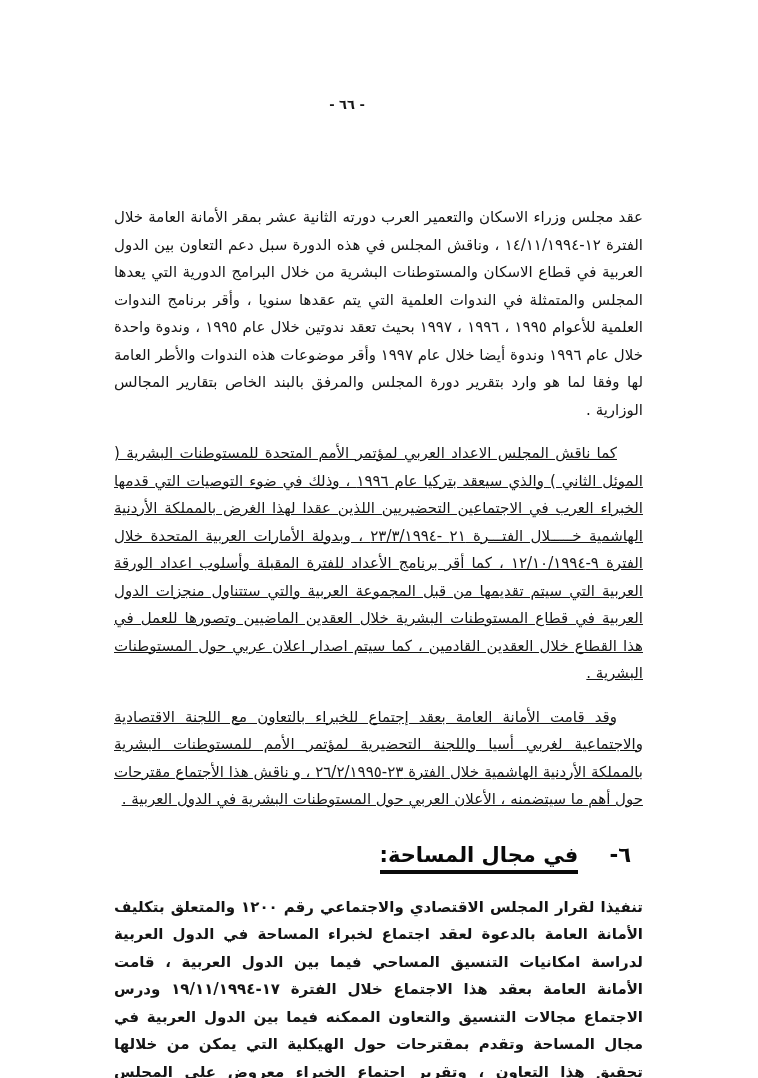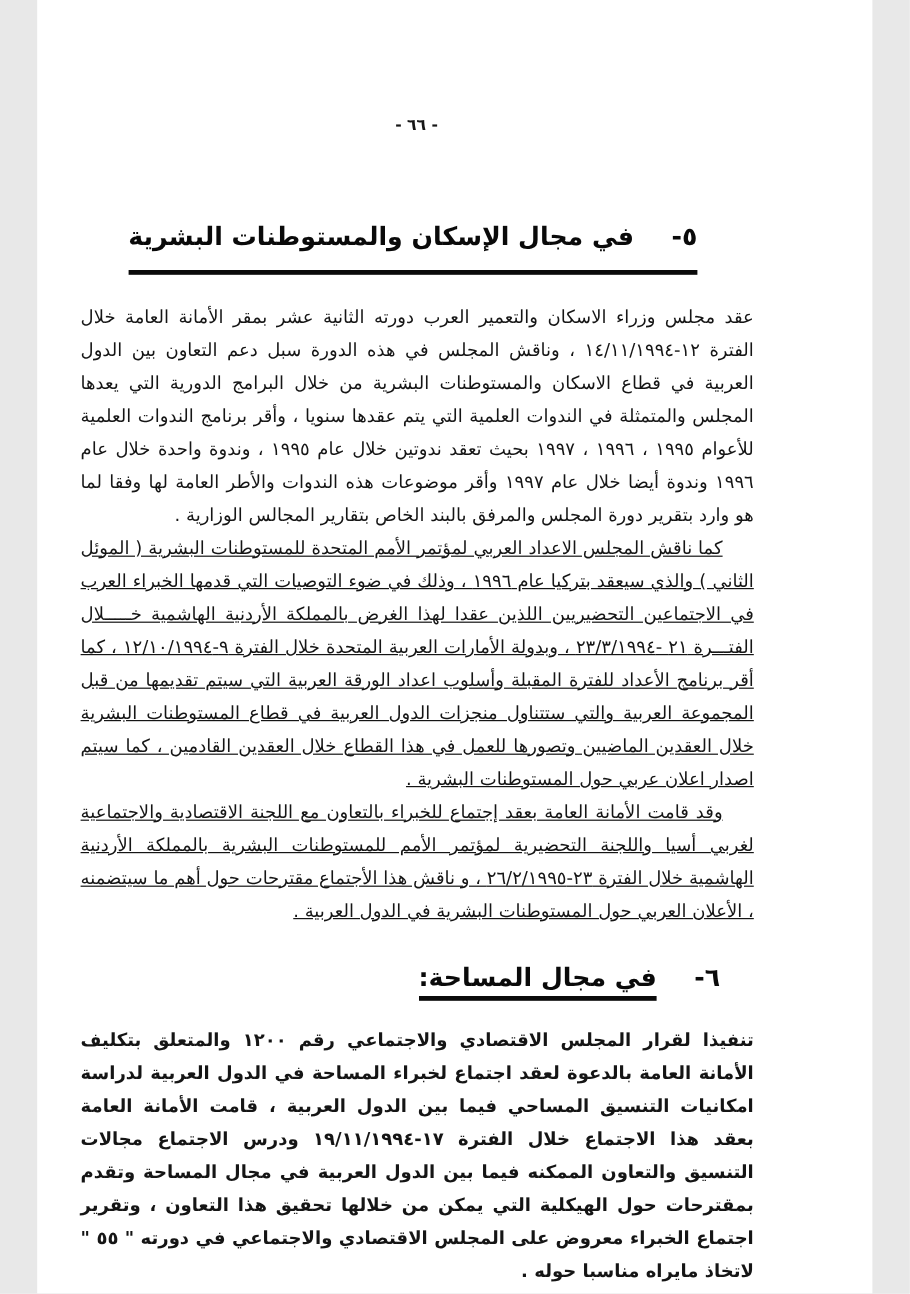--- a/index.html
+++ b/index.html
@@ -1,18 +1,18 @@
 <!DOCTYPE html>
 <html lang="ar" dir="rtl"><head>
 <meta charset="utf-8">
 <style>
   html,body{margin:0;padding:0;background:#e8e8e8;}
   .page{
     position:relative;
-    width:696px;height:1078px;
+    width:758px;height:1078px;
     margin:0 auto;
     background:#ffffff;
     color:#121212;
     font-family:"DejaVu Sans", sans-serif;
     overflow:hidden;
     direction:rtl;
   }
   .page-number{
     position:absolute;
     top:97px;left:0;width:100%;
@@ -43,46 +43,40 @@
     display:inline-block;
     border-bottom:4px solid #0a0a0a;
     padding-bottom:13px;
   }
   .sec-survey .title-underlined{
     display:inline-block;
     border-bottom:4px solid #0a0a0a;
   }
   .heading .num{margin-left:24px;}
   .para{
-    margin:0;
+    margin:16px;
     font-size:15px;
     line-height:27.5px;
     text-align:justify;
     color:#151515;
   }
   .sec-housing .para-first{margin-top:22px;}
   .sec-survey  .para-first{margin-top:20px;font-weight:bold;}
   .para.indent{text-indent:26px;text-decoration:underline;}
 </style>
 </head>
 <body>
 
 <div class="page">
 
   <div class="page-number">- ٦٦ -</div>
 
   <div class="content">
 
     <section class="section sec-housing">
-      <div class="heading">
-        <span class="hwrap">
-          <span class="num">٥-</span>
-          <span class="title">في مجال الإسكان والمستوطنات البشرية</span>
-        </span>
-      </div>
       <p class="para para-first">عقد مجلس وزراء الاسكان والتعمير العرب دورته الثانية عشر بمقر الأمانة العامة خلال الفترة ١٢-١٤/١١/١٩٩٤ ، وناقش المجلس في هذه الدورة سبل دعم التعاون بين الدول العربية في قطاع الاسكان والمستوطنات البشرية من خلال البرامج الدورية التي يعدها المجلس والمتمثلة في الندوات العلمية التي يتم عقدها سنويا ، وأقر برنامج الندوات العلمية للأعوام ١٩٩٥ ، ١٩٩٦ ، ١٩٩٧ بحيث تعقد ندوتين خلال عام ١٩٩٥ ، وندوة واحدة خلال عام ١٩٩٦ وندوة أيضا خلال عام ١٩٩٧ وأقر موضوعات هذه الندوات والأطر العامة لها وفقا لما هو وارد بتقرير دورة المجلس والمرفق بالبند الخاص بتقارير المجالس الوزارية .</p>
       <p class="para indent">كما ناقش المجلس الاعداد العربي لمؤتمر الأمم المتحدة للمستوطنات البشرية ( الموئل الثاني ) والذي سيعقد بتركيا عام ١٩٩٦ ، وذلك في ضوء التوصيات التي قدمها الخبراء العرب في الاجتماعين التحضيريين اللذين عقدا لهذا الغرض بالمملكة الأردنية الهاشمية خـــــلال الفتـــرة ٢١ -٢٣/٣/١٩٩٤ ، وبدولة الأمارات العربية المتحدة خلال الفترة ٩-١٢/١٠/١٩٩٤ ، كما أقر برنامج الأعداد للفترة المقبلة وأسلوب اعداد الورقة العربية التي سيتم تقديمها من قبل المجموعة العربية والتي ستتناول منجزات الدول العربية في قطاع المستوطنات البشرية خلال العقدين الماضيين وتصورها للعمل في هذا القطاع خلال العقدين القادمين ، كما سيتم اصدار اعلان عربي حول المستوطنات البشرية .</p>
       <p class="para indent">وقد قامت الأمانة العامة بعقد إجتماع للخبراء بالتعاون مع اللجنة الاقتصادية والاجتماعية لغربي أسيا واللجنة التحضيرية لمؤتمر الأمم للمستوطنات البشرية بالمملكة الأردنية الهاشمية خلال الفترة ٢٣-٢٦/٢/١٩٩٥ ، و ناقش هذا الأجتماع مقترحات حول أهم ما سيتضمنه ، الأعلان العربي حول المستوطنات البشرية في الدول العربية .</p>
     </section>
 
     <section class="section sec-survey">
       <div class="heading">
         <span class="num">٦-</span>
         <span class="title title-underlined">في مجال المساحة:</span>
       </div>

